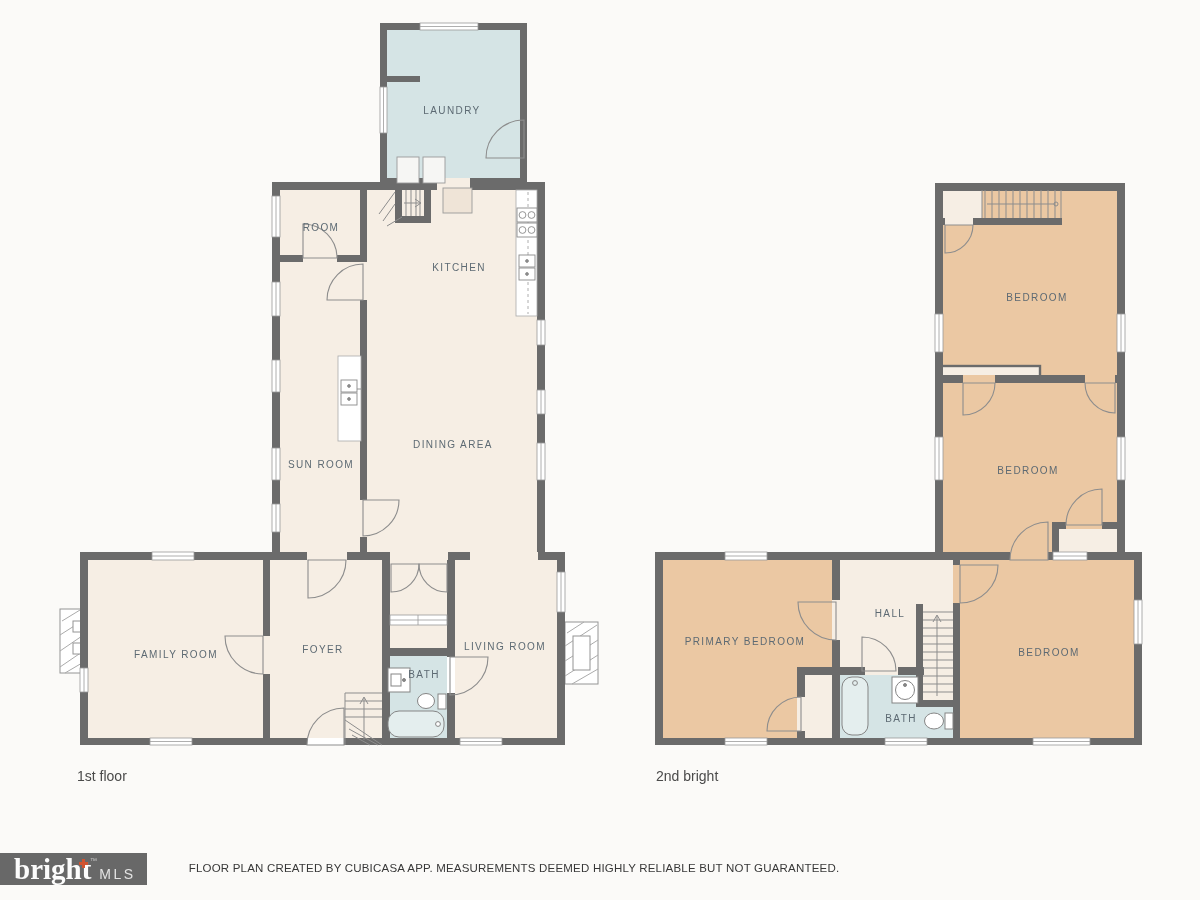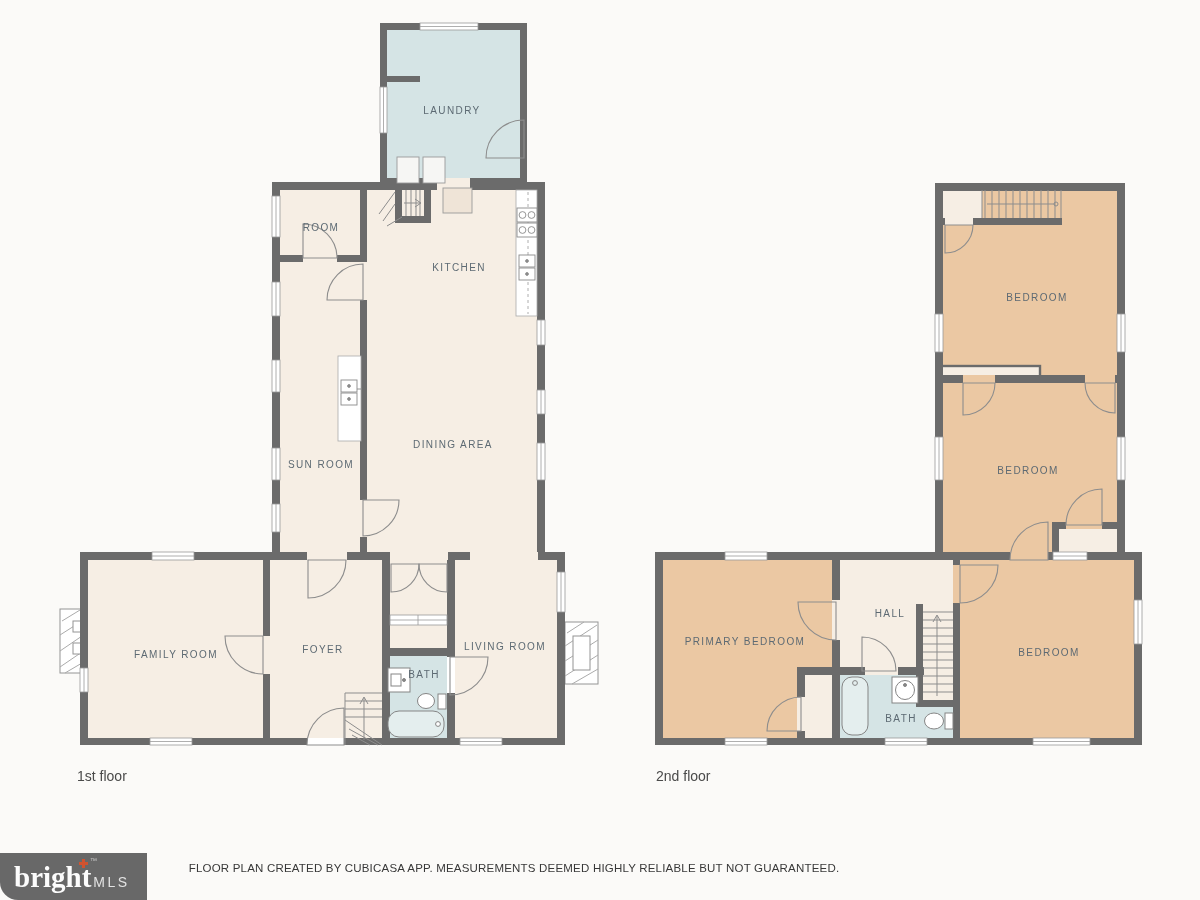--- a/index.html
+++ b/index.html
@@ -1,33 +1,33 @@
 <!DOCTYPE html>
 <html><head>
 <meta charset="utf-8">
 <style>
   html,body{margin:0;padding:0;background:#fbfaf8;}
   #canvas{position:relative;width:1200px;height:900px;background:#fbfaf8;overflow:hidden;
-          font-family:"Liberation Sans",sans-serif;border-radius:18px;}
+          font-family:"Liberation Sans",sans-serif;}
   svg{position:absolute;left:0;top:0;}
   .room-label{font-family:"Liberation Sans",sans-serif;font-size:10px;letter-spacing:1.4px;
               fill:#5d6a73;text-anchor:middle;}
   .floor-caption{position:absolute;font-size:14px;color:#4a4a4a;}
   #caption-1{left:77px;top:768px;}
   #caption-2{left:656px;top:768px;}
-  #logo{position:absolute;left:0;top:853px;width:147px;height:48px;background:#686868;
+  #logo{position:absolute;left:0;top:853px;width:147px;height:32px;background:#686868;
         display:flex;align-items:center;padding-left:14px;box-sizing:border-box;}
   #logo .brand{font-family:"Liberation Serif",serif;font-weight:bold;font-size:29px;
                color:#fcfcfc;line-height:1;position:relative;}
   #logo .plus{position:absolute;left:79px;top:6px;width:9px;height:9px;}
   #logo .plus::before{content:"";position:absolute;left:3px;top:0;width:3px;height:9px;background:#cf5330;}
   #logo .plus::after{content:"";position:absolute;left:0;top:3px;width:9px;height:3px;background:#cf5330;}
   #logo .tm{position:absolute;left:90px;top:4px;font-size:7px;color:#c9c9c9;font-family:"Liberation Sans",sans-serif;}
   #logo .mls{font-family:"Liberation Sans",sans-serif;font-size:14px;letter-spacing:2.5px;
-             color:#e3e3e3;margin-left:2px;margin-top:10px;}
+             color:#e3e3e3;margin-left:8px;margin-top:10px;}
   #disclaimer{position:absolute;left:0;top:862px;width:1028px;text-align:center;
               font-size:11.5px;color:#383838;letter-spacing:.2px;}
 </style>
 </head>
 <body>
 
 <div id="canvas">
 <svg width="1200" height="900" viewBox="0 0 1200 900">
 
   <g>
@@ -316,21 +316,21 @@
       <text class="room-label" x="1028" y="474">BEDROOM</text>
       <text class="room-label" x="745" y="645">PRIMARY BEDROOM</text>
       <text class="room-label" x="890" y="617">HALL</text>
       <text class="room-label" x="901" y="722">BATH</text>
       <text class="room-label" x="1049" y="656">BEDROOM</text>
     </g>
   </g>
 </svg>
 
   <div id="caption-1" class="floor-caption">1st floor</div>
-  <div id="caption-2" class="floor-caption">2nd floor</div>
+  <div id="caption-2" class="floor-caption">2nd bright</div>
 
   <div id="logo">
     <span class="brand">bright</span>
     <span class="plus"></span>
     <span class="tm">™</span>
     <span class="mls">MLS</span>
   </div>
 
   <div id="disclaimer">FLOOR PLAN CREATED BY CUBICASA APP. MEASUREMENTS DEEMED HIGHLY RELIABLE BUT NOT GUARANTEED.</div>
 </div>

